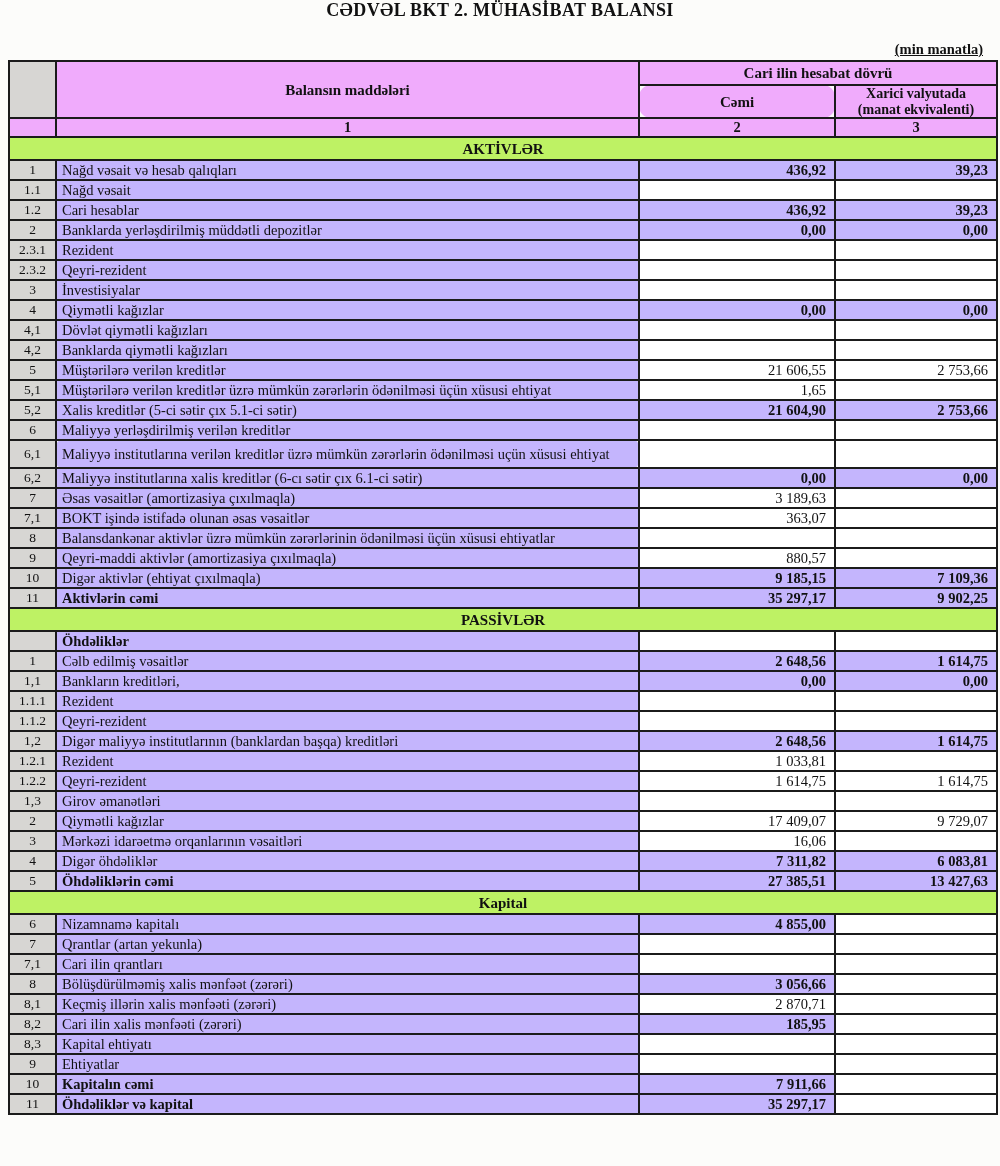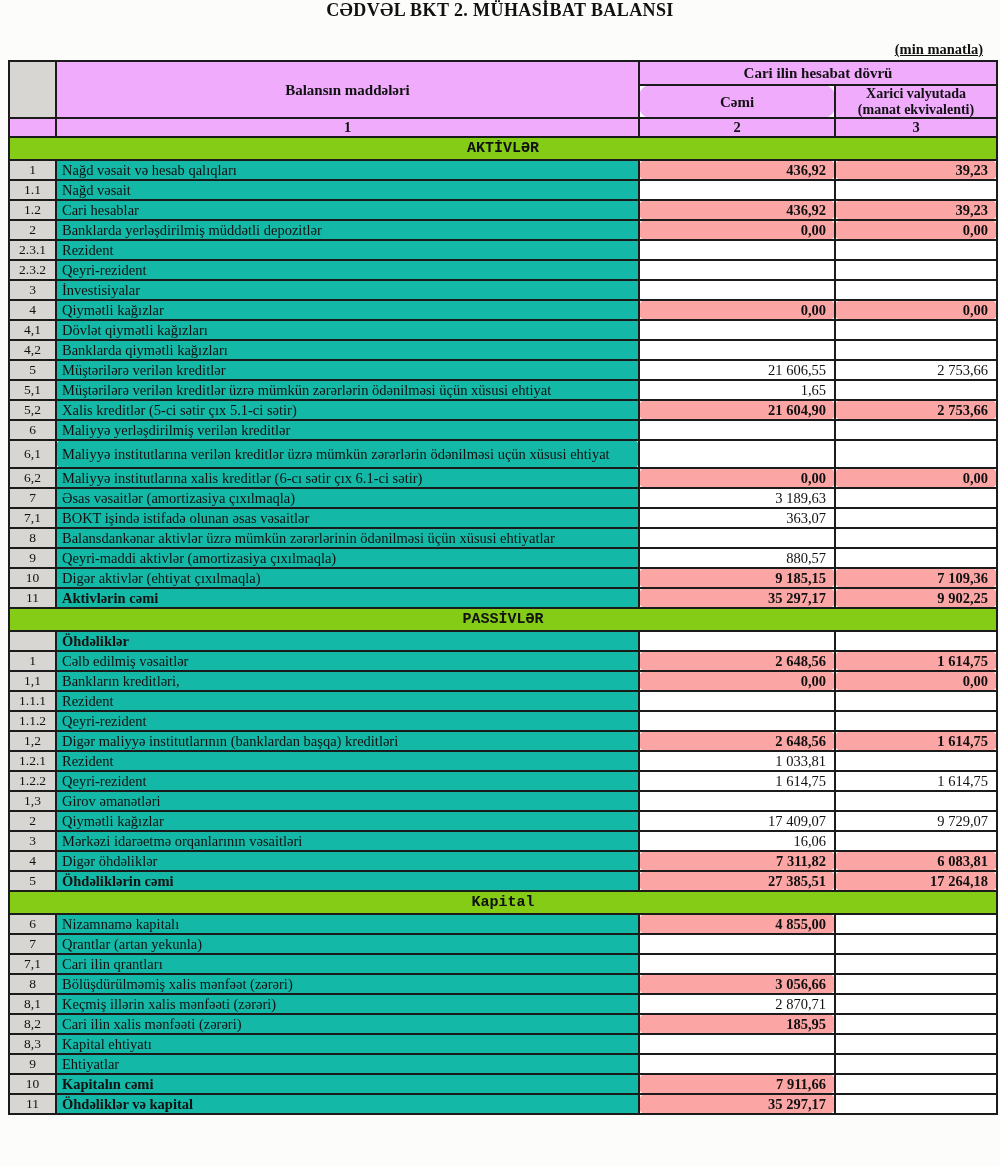--- a/index.html
+++ b/index.html
@@ -37,48 +37,47 @@
     overflow:hidden;
   }
   .shadebg { background:#d7d6d3; }
   thead th { background:#f0abfc; font-weight:bold; text-align:center; }
   th.period-group { height:22px; font-size:15px; }
   th.items-col { font-size:15px; }
   th.col-total { font-size:15px;border-radius:12px; }
   th.col-fx { font-size:14px; line-height:1.12; }
   tr.num-row th { height:17px; font-size:14.5px; }
   td.section {
-    background:#84cc16;
+    background:#bef264;
     text-align:center;
     font-weight:bold;
     font-size:15px;
     height:21px;
-    font-family:Liberation Mono, monospace;
   }
   tbody tr { height:20px; }
   tbody tr.tall { height:28px; }
   td.no {
     background:#d7d6d3;
     text-align:center;
     font-size:13.5px;
     padding:0 1px;
   }
   td.label {
-    background:#14b8a6;
+    background:#c4b5fd;
     padding-left:5px;
     white-space:nowrap;
   }
   tr.tall td.label { white-space:normal;border-radius:6px; }
   td.label.b { font-weight:bold;margin-top:32px; }
   td.val {
     background:#fff;
     text-align:right;
     padding-right:8px;
   }
-  td.val.shade { background:#fca5a5;border-radius:7px; }
+  td.val.shade { background:#c4b5fd; }
   td.val.b { font-weight:bold; }
 </style>
 </head>
 <body>
 
 <div class="title">CƏDVƏL BKT 2. MÜHASİBAT BALANSI</div>
 <div class="unit-note">(min manatla)</div>
 
 <table>
   <colgroup>
@@ -312,21 +311,21 @@
       <tr>
         <td class="no">4</td>
         <td class="label">Digər öhdəliklər</td>
         <td class="val shade b">7 311,82</td>
         <td class="val shade b">6 083,81</td>
       </tr>
       <tr>
         <td class="no">5</td>
         <td class="label b">Öhdəliklərin cəmi</td>
         <td class="val shade b">27 385,51</td>
-        <td class="val shade b">17 264,18</td>
+        <td class="val shade b">13 427,63</td>
       </tr>
       <tr>
         <td class="section" colspan="4">Kapital</td>
       </tr>
       <tr>
         <td class="no">6</td>
         <td class="label">Nizamnamə kapitalı</td>
         <td class="val shade b">4 855,00</td>
         <td class="val b"></td>
       </tr>

